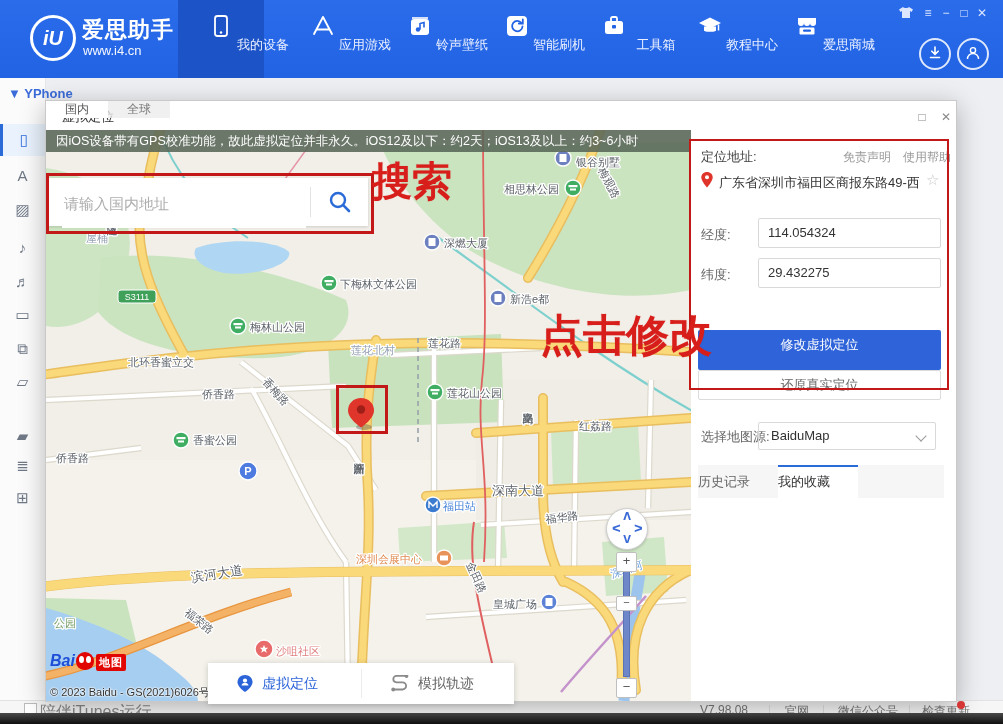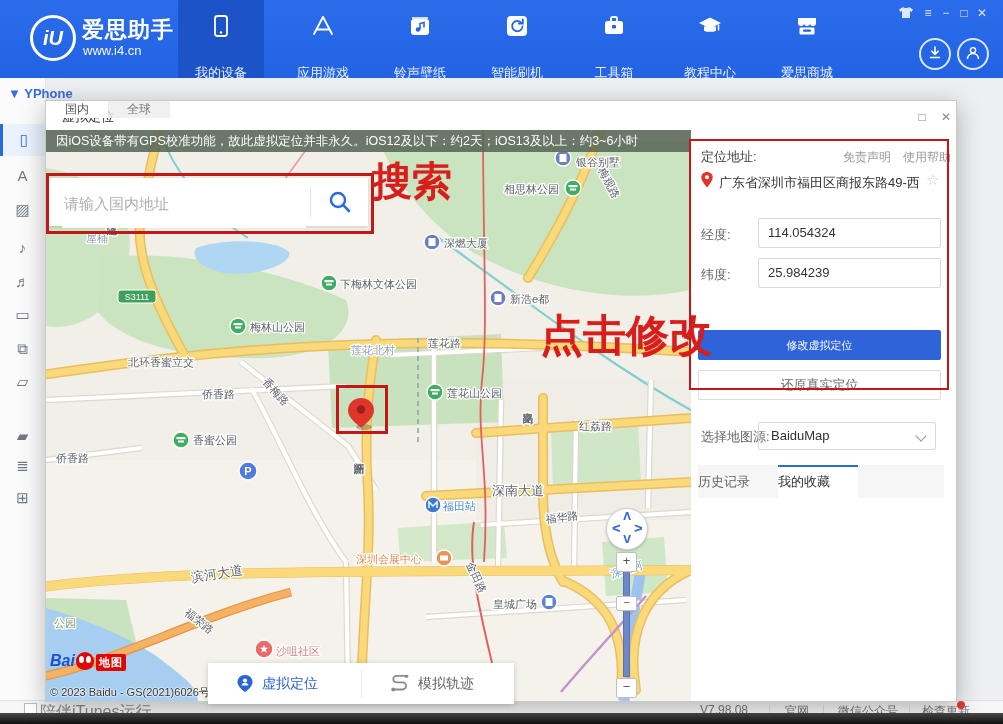--- a/index.html
+++ b/index.html
@@ -9,21 +9,21 @@
   
   #topbar{left:0;top:0;width:1003px;height:78px;background:linear-gradient(180deg,#2A6CEA,#2263E4);}
   #logo{left:30px;top:13px;width:200px;height:52px;color:#fff;}
   #logo-circle{left:0;top:2px;width:40px;height:40px;border:3px solid #fff;border-radius:50%;
     font-weight:bold;font-size:20px;line-height:40px;text-align:center;color:#fff;font-style:italic;}
   #logo-title{left:52px;top:2px;font-size:22px;font-weight:bold;letter-spacing:1px;}
   #logo-url{left:53px;top:30px;font-size:13px;opacity:.95;}
   .navitem{top:0;width:86px;height:78px;text-align:center;color:#EAF0FF;cursor:pointer;}
   .navitem.active{background:#1C53C7;}
   .navitem .nicon{position:absolute;left:50%;top:13px;transform:translateX(-50%);width:26px;height:26px;}
-  .navitem .nlabel{position:absolute;left:0;top:64px;width:100%;font-size:13px;}
+  .navitem .nlabel{position:absolute;left:0;top:36px;width:100%;font-size:13px;padding-left:42px;}
   .winctl{top:6px;width:16px;height:14px;color:#DCE6FF;font-size:12px;text-align:center;line-height:14px;cursor:pointer;}
   .circbtn{top:38px;width:28px;height:28px;border:2px solid rgba(255,255,255,.85);border-radius:50%;color:#fff;
     text-align:center;line-height:26px;font-size:15px;cursor:pointer;}
 
   
   #sidebar{left:0;top:78px;width:45px;height:622px;background:#FBFBFC;border-right:1px solid #E7E7E7;}
   #devrow{left:8px;top:8px;width:120px;font-size:13px;font-weight:bold;color:#3A6BD8;white-space:nowrap;}
   .sideitem{left:0;width:45px;height:32px;color:#6F7885;font-size:15px;text-align:center;line-height:32px;cursor:pointer;}
   .sideitem.sel{background:#E9F2FD;color:#2B6BD8;border-left:3px solid #2B6BD8;width:42px;}
 
@@ -61,21 +61,21 @@
   .redbox{border:3px solid #C21818;z-index:40;}
   .redtext{color:#D81E1A;font-weight:bold;z-index:41;text-shadow:0 0 1px rgba(216,30,26,.4);
     font-family:"Liberation Sans","DejaVu Sans",sans-serif;}
 
   
   #panel{left:645px;top:29px;width:265px;height:571px;background:#fff;}
   .plabel{font-size:13px;color:#444;}
   .plink{font-size:12px;color:#999;cursor:pointer;}
   .pinput{position:absolute;border:1px solid #D9D9D9;border-radius:2px;background:#fff;font-size:13px;color:#333;
     padding:0 9px;box-sizing:border-box;line-height:28px;height:30px;}
-  #btn-modify{left:7px;top:200px;width:243px;height:30px;background:#2E63D9;color:#fff;font-size:11px;text-align:center;
+  #btn-modify{left:7px;top:200px;width:243px;height:40px;background:#2E63D9;color:#fff;font-size:13px;text-align:center;
     line-height:30px;border-radius:2px;cursor:pointer;}
   #btn-restore{left:7px;top:240px;width:243px;height:30px;background:#fff;border:1px solid #DCDCDC;color:#666;font-size:13px;
     text-align:center;line-height:28px;border-radius:2px;box-sizing:border-box;cursor:pointer;}
   #dropdown{left:67px;top:292px;width:178px;height:28px;border:1px solid #D9D9D9;border-radius:2px;font-size:13px;color:#333;
     line-height:26px;padding-left:12px;box-sizing:border-box;cursor:pointer;}
   #dd-chevron{position:absolute;right:10px;top:9px;width:7px;height:7px;border-right:1.5px solid #999;
     border-bottom:1.5px solid #999;transform:rotate(45deg);}
   #ptabs{left:7px;top:335px;width:246px;height:33px;background:#F6F6F6;}
   .ptab{top:0;width:80px;height:33px;font-size:13px;text-align:left;line-height:33px;cursor:pointer;color:#666;}
   .ptab.active{background:#fff;color:#333;border-top:2px solid #2B6BD8;height:31px;line-height:29px;}
@@ -505,21 +505,21 @@
       <svg class="abs" style="left:10px;top:42px;" width="12" height="16" viewBox="0 0 12 16">
         <path d="M6,0 C2.7,0 0.3,2.4 0.3,5.4 C0.3,9 6,15.5 6,15.5 C6,15.5 11.7,9 11.7,5.4 C11.7,2.4 9.3,0 6,0 Z" fill="#E0352B"></path>
         <circle cx="6" cy="5.2" r="2" fill="#fff"></circle>
       </svg>
       <div class="abs" style="left:28px;top:44px;width:200px;font-size:13px;color:#333;white-space:nowrap;overflow:hidden;">广东省深圳市福田区商报东路49-西...</div>
       <div class="abs" style="left:235px;top:41px;font-size:15px;color:#C9C9C9;cursor:pointer;">☆</div>
 
       <div class="abs plabel" style="left:10px;top:96px;color:#666;">经度:</div>
       <div class="pinput" style="left:67px;top:88px;width:183px;">114.054324</div>
       <div class="abs plabel" style="left:10px;top:136px;color:#666;">纬度:</div>
-      <div class="pinput" style="left:67px;top:128px;width:183px;">25.984239</div>
+      <div class="pinput" style="left:67px;top:128px;width:183px;">29.432275</div>
 
       <div class="abs" id="btn-modify">修改虚拟定位</div>
       <div class="abs" id="btn-restore">还原真实定位</div>
 
       <div class="abs plabel" style="left:10px;top:298px;color:#666;">选择地图源:</div>
       <div class="abs" id="dropdown">
         <span>BaiduMap</span>
         <span id="dd-chevron"></span>
       </div>
 

